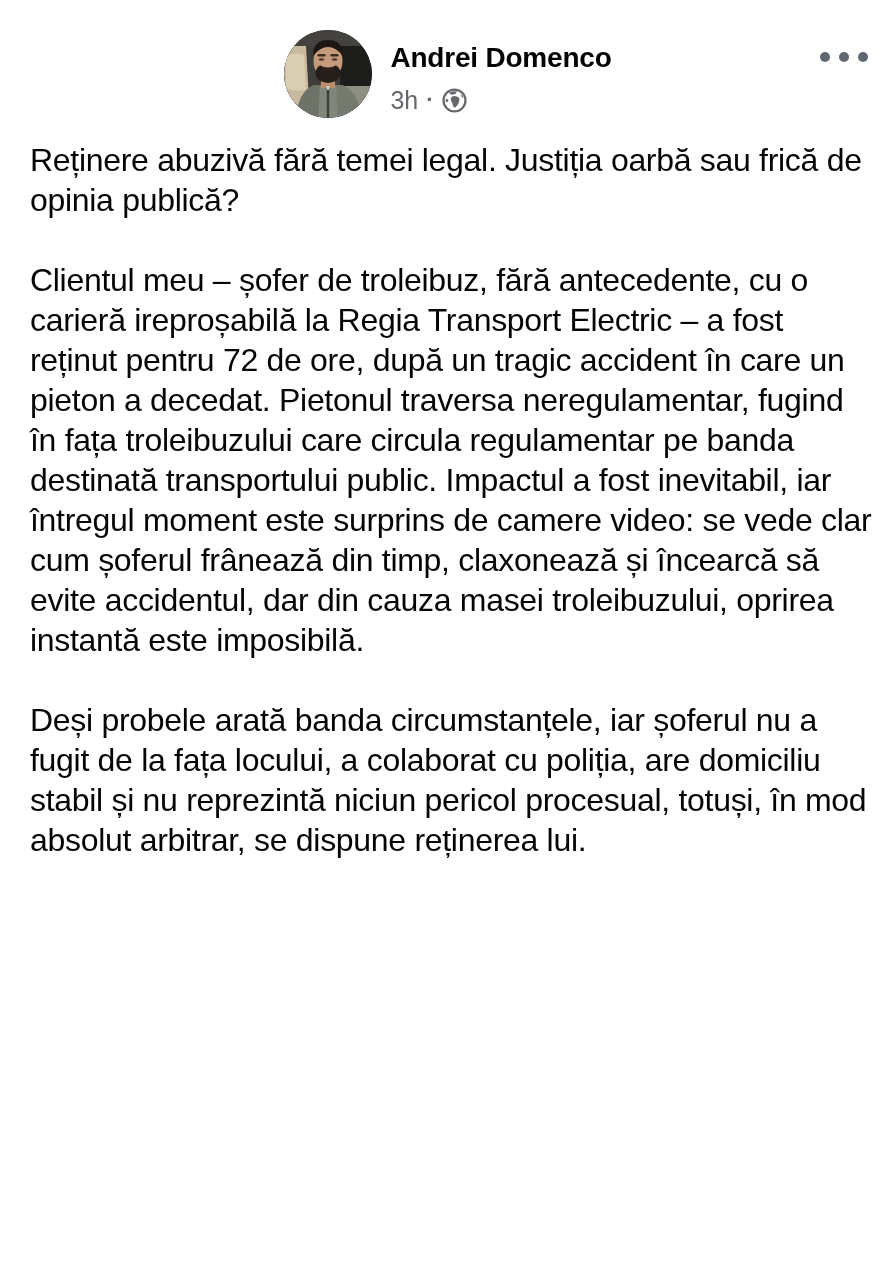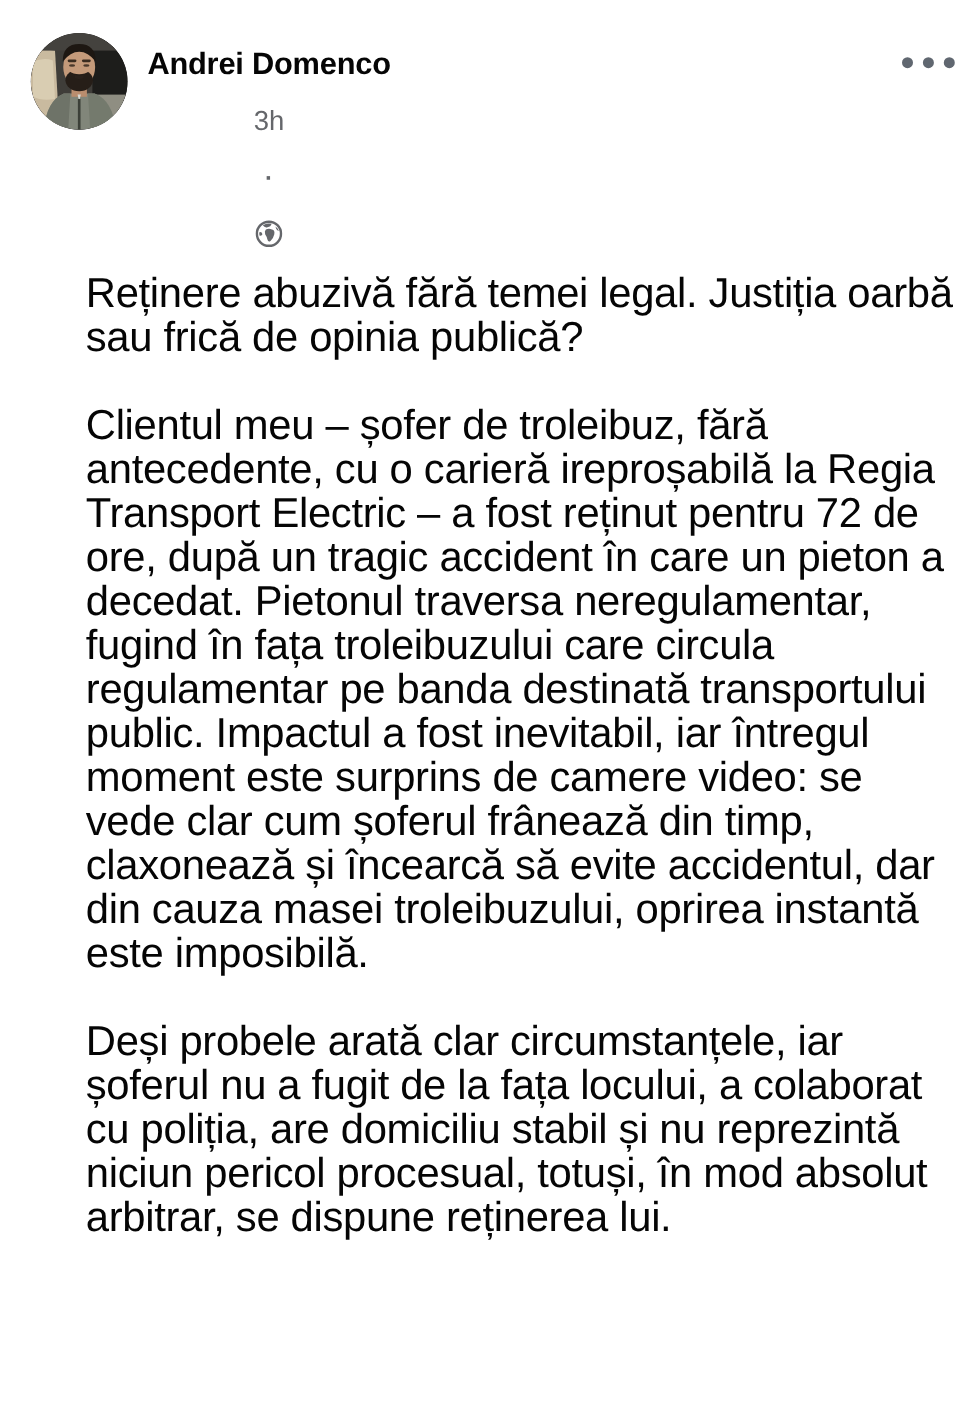--- a/index.html
+++ b/index.html
@@ -20,20 +20,21 @@
     overflow: hidden;
     position: relative;
   }
 
   
   .post-header {
     position: relative;
     display: flex;
     align-items: flex-start;
     padding: 30px 22px 0 28px;
+    justify-content: center;
   }
   .avatar {
     width: 88px;
     height: 88px;
     border-radius: 50%;
     overflow: hidden;
     flex: none;
     cursor: pointer;
     background: #2e2d2b;
   }
@@ -48,26 +49,25 @@
     font-size: 28px;
     line-height: 33px;
     font-weight: 700;
     letter-spacing: -0.2px;
     color: var(--text, #050505);
     cursor: pointer;
   }
   .meta {
     display: flex;
     align-items: center;
-    gap: 24px;
-    margin-top: 22px;
+    gap: 8px;
+    margin-top: 12px;
     font-size: 25px;
     line-height: 28px;
     color: var(--meta-gray, #65676B);
-    flex-direction: column;
   }
   .meta .timestamp { cursor: pointer; }
   .meta .sep { font-weight: 700; font-size: 22px; }
   .globe { display: inline-flex; color: var(--meta-gray, #65676B); }
   .globe svg { display: block; }
 
   .more-button {
     position: absolute;
     top: 44px;
     right: 14px;
@@ -81,25 +81,24 @@
   .more-button .dot {
     width: 10px;
     height: 10px;
     border-radius: 50%;
     background: var(--icon-gray, #606770);
   }
 
   
   .post-text {
     padding: 22px 16px 0 30px;
-    font-size: 38px;
+    font-size: 32px;
     line-height: 40px;
     letter-spacing: -0.3px;
     color: var(--text, #050505);
-    margin-left: 48px;
   }
   .post-text p { margin: 0 0 40px 0; }
   .post-text p:last-child { margin-bottom: 0; }
 
   
   .excl {
     position: relative;
     display: inline-block;
     width: 16px;
     height: 34px;
@@ -191,16 +190,16 @@
       <span class="dot"></span>
       <span class="dot"></span>
       <span class="dot"></span>
     </button>
 
   </header>
 
   <div class="post-text">
       <p>Reținere abuzivă fără temei legal. Justiția oarbă sau frică de opinia publică?</p>
       <p>Clientul meu – șofer de troleibuz, fără antecedente, cu o carieră ireproșabilă la Regia Transport Electric – a fost reținut pentru 72 de ore, după un tragic accident în care un pieton a decedat. Pietonul traversa neregulamentar, fugind în fața troleibuzului care circula regulamentar pe banda destinată transportului public. Impactul a fost inevitabil, iar întregul moment este surprins de camere video: se vede clar cum șoferul frânează din timp, claxonează și încearcă să evite accidentul, dar din cauza masei troleibuzului, oprirea instantă este imposibilă.</p>
-      <p>Deși probele arată clar circumstanțele, iar șoferul nu a fugit de la fața locului, a colaborat cu poliția, are domiciliu stabil și nu reprezintă niciun pericol procesual, totuși, în mod absolut arbitrar, se dispune reținerea lui.</p>
+      <p>Deși probele arată banda circumstanțele, iar șoferul nu a fugit de la fața locului, a colaborat cu poliția, are domiciliu stabil și nu reprezintă niciun pericol procesual, totuși, în mod absolut arbitrar, se dispune reținerea lui.</p>
     </div>
 
 </div>
 
 </body></html>

